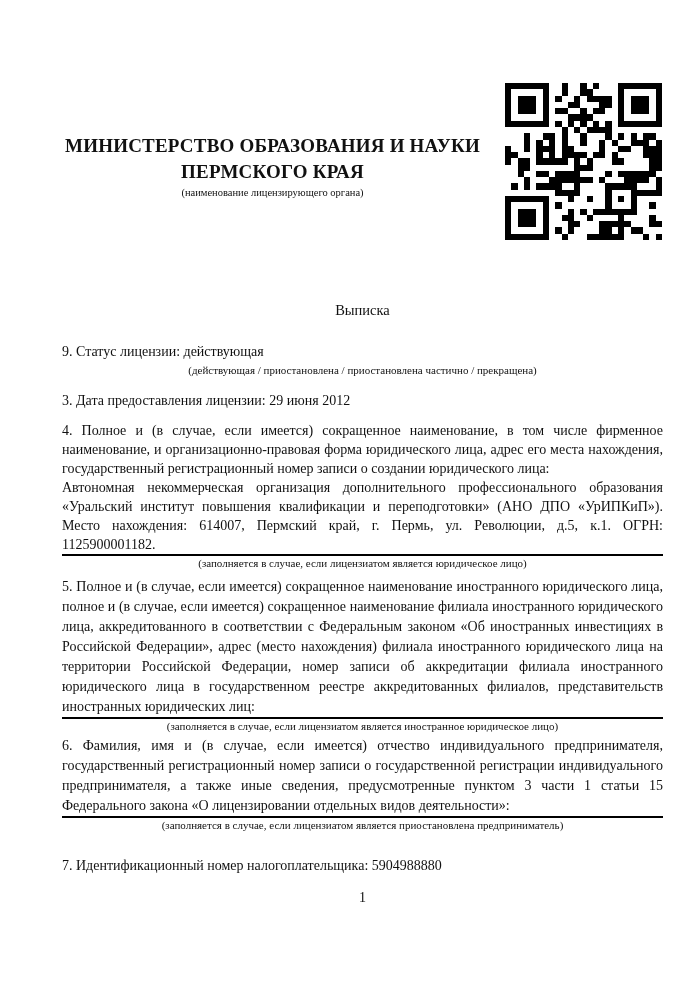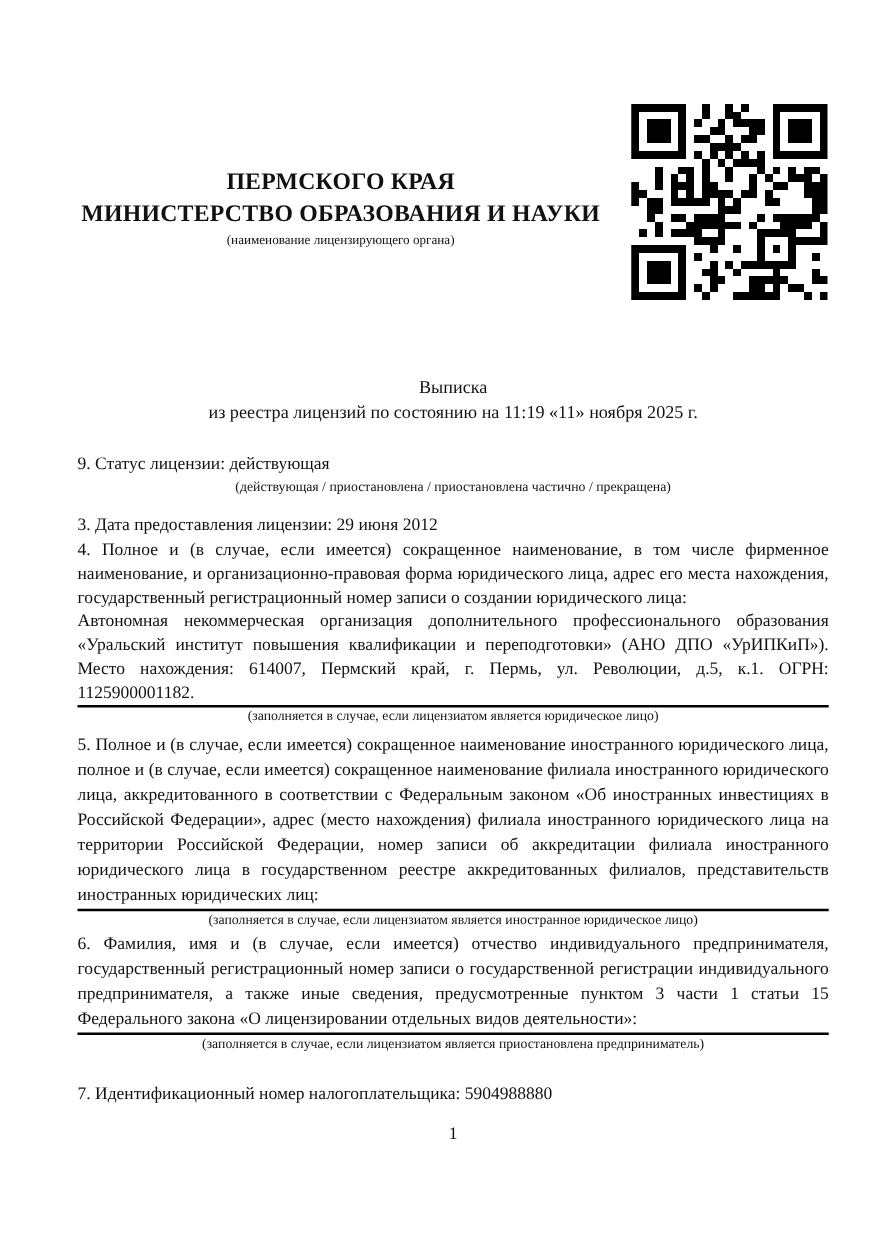--- a/index.html
+++ b/index.html
@@ -56,21 +56,21 @@
     line-height:16px;
     text-align:center;
   }
   .rule{
     border-top:2px solid #000;
     height:0;
   }
   .mt-item1{margin-top:22px;}
   .mt-item2{margin-top:18px;}
   .mt-item3{margin-top:13px;}
-  .mt-item4{}
+  .mt-item4{margin-top:10px;}
   .lh19{line-height:19px;}
   .cap-tight{line-height:15px;}
   .mt-item5{margin-top:6px;}
   .mt-item6{margin-top:2px;}
   .mt-item7{margin-top:23px;}
   .page-num{
     margin-top:12px;
     text-align:center;
     font-size:14px;
     line-height:20px;
@@ -385,28 +385,27 @@
         <rect x="17" y="24" width="1" height="1" fill="#000"></rect>
         <rect x="18" y="24" width="1" height="1" fill="#000"></rect>
         <rect x="22" y="24" width="1" height="1" fill="#000"></rect>
         <rect x="24" y="24" width="1" height="1" fill="#000"></rect>
       </svg>
   </div>
 
   <div class="content">
 
     <div class="org-block">
+      <div class="org-line">МИНИСТЕРСТВО ОБРАЗОВАНИЯ И НАУКИ</div>
       <div class="org-line">ПЕРМСКОГО КРАЯ</div>
-      <div class="org-line">МИНИСТЕРСТВО ОБРАЗОВАНИЯ И НАУКИ</div>
       <div class="org-caption">(наименование лицензирующего органа)</div>
     </div>
 
     <div class="doc-title">
       <div>Выписка</div>
-      <div>из реестра лицензий по состоянию на 11:19 «11» ноября 2025 г.</div>
     </div>
 
     <div class="item mt-item1">9. Статус лицензии: действующая</div>
     <div class="cap">(действующая / приостановлена / приостановлена частично / прекращена)</div>
 
 
     <div class="item mt-item3">3. Дата предоставления лицензии: 29 июня 2012</div>
 
     <div class="item just lh19 mt-item4">4. Полное и (в случае, если имеется) сокращенное наименование, в том числе фирменное наименование, и организационно-правовая форма юридического лица, адрес его места нахождения, государственный регистрационный номер записи о создании юридического лица:</div>
     <div class="item just lh19">Автономная некоммерческая организация дополнительного профессионального образования «Уральский институт повышения квалификации и переподготовки» (АНО ДПО «УрИПКиП»). Место нахождения: 614007, Пермский край, г. Пермь, ул. Революции, д.5, к.1. ОГРН: 1125900001182.</div>

